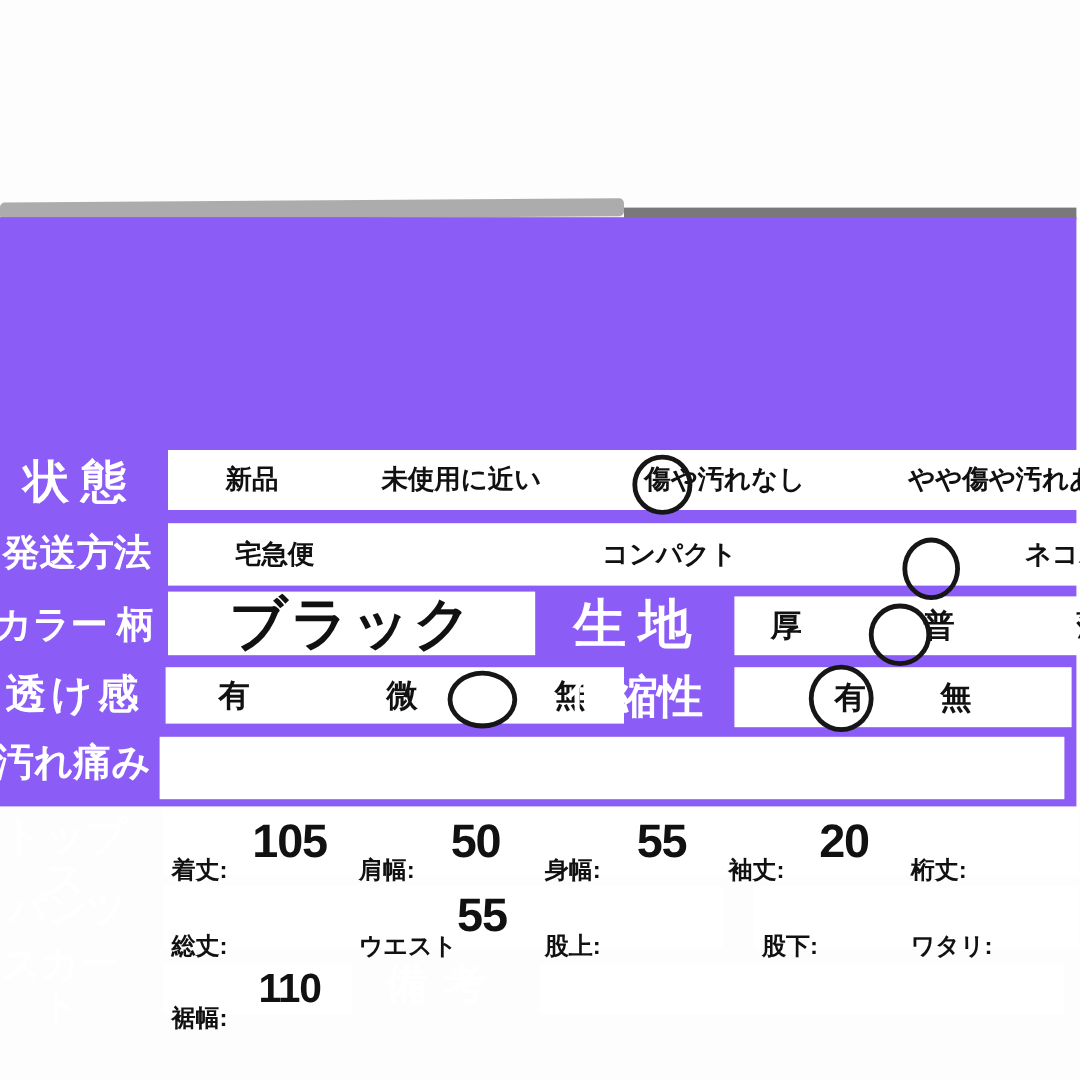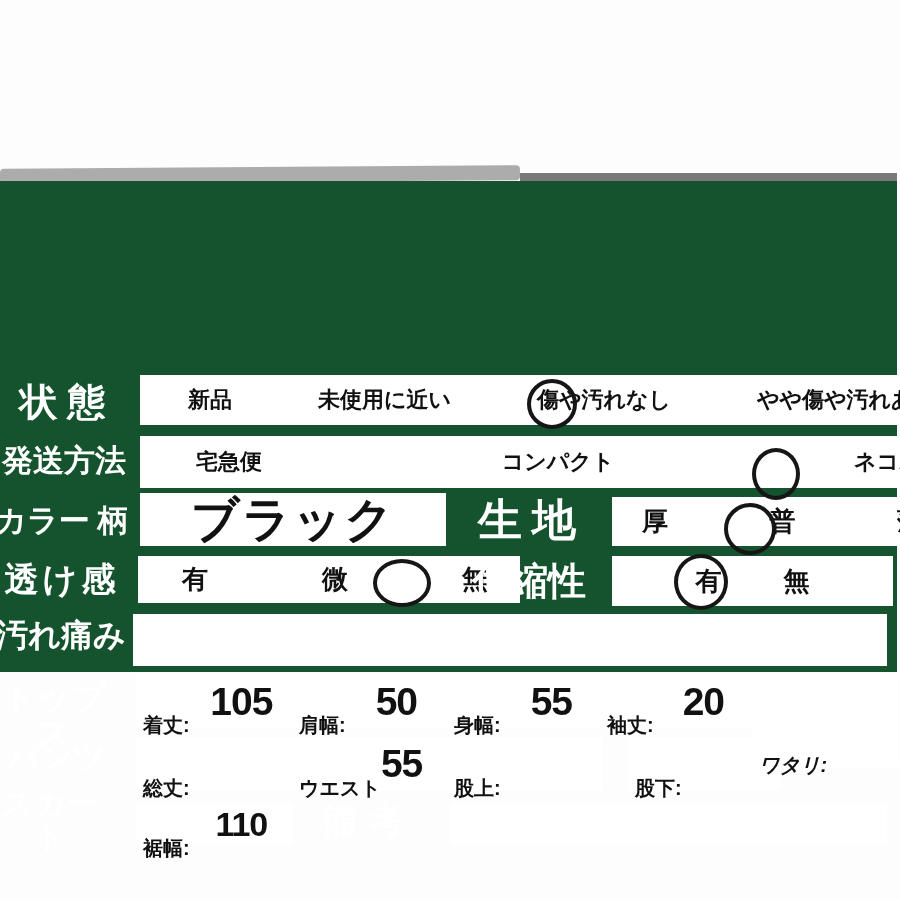--- a/index.html
+++ b/index.html
@@ -1,18 +1,18 @@
 <!DOCTYPE html>
 <html><head>
 <meta charset="utf-8">
 <style>
   html,body{margin:0;padding:0;background:#ffffff;}
   .stage{position:relative;width:900px;height:900px;background:#fdfdfd;overflow:hidden;
          font-family:"Liberation Sans", sans-serif;}
-  .tbl{position:absolute;left:0;top:181px;width:897px;height:491px;background:#14532d;}
+  .tbl{position:absolute;left:0;top:181px;width:897px;height:491px;background:#8b5cf6;}
   .smudge{position:absolute;left:0;top:167px;width:520px;height:15px;background:#4a4a4a;opacity:.45;
           border-radius:4px;transform:rotate(-0.4deg);}
   .smudge2{position:absolute;left:520px;top:173px;width:377px;height:10px;background:#222;opacity:.6;}
   .cell{position:absolute;background:#ffffff;color:#111;display:flex;align-items:center;
         font-weight:700;}
   .opts{justify-content:space-between;font-size:22px;}
   .hdr{position:absolute;color:#fff;font-family:"Liberation Serif", serif;font-weight:700;
        text-align:center;line-height:1.05;}
   .mcell{padding-left:7px;}
   .mname{font-size:20px;font-weight:700;white-space:nowrap;margin-top:48px;}
@@ -104,21 +104,21 @@
       <span class="mval" style="text-align:left;">55</span>
     </div>
     <div class="cell mcell" style="left:447px;top:557px;width:148px;height:52px;">
       <span class="mname">股上:</span>
       <span class="mval"></span>
     </div>
     <div class="cell mcell" style="left:628px;top:557px;width:146px;height:52px;">
       <span class="mname">股下:</span>
       <span class="mval"></span>
     </div>
-    <div class="cell mcell" style="left:752px;top:534px;width:140px;height:52px;font-style:italic;">
+    <div class="cell mcell" style="left:752px;top:557px;width:140px;height:52px;">
       <span class="mname">ワタリ:</span>
       <span class="mval"></span>
     </div>
 
     <div class="cell mcell" style="left:136px;top:622px;width:150px;height:42px;">
       <span class="mname">裾幅:</span>
       <span class="mval" style="font-size:34px;">110</span>
     </div>
     <div class="hdr" style="left:295px;top:622px;width:150px;font-size:35px;letter-spacing:14px;">備考</div>
     <div class="cell" style="left:450px;top:622px;width:437px;height:42px;"></div>

